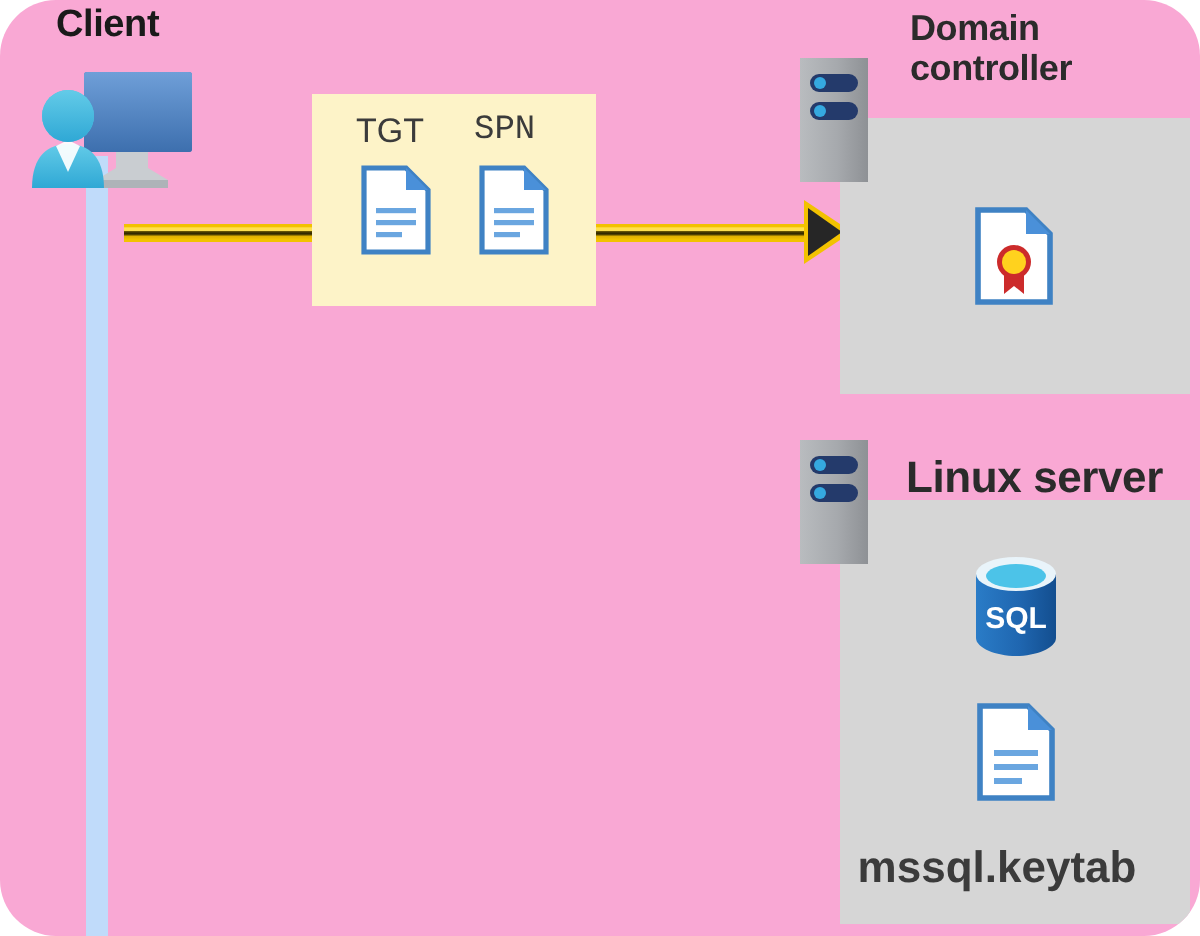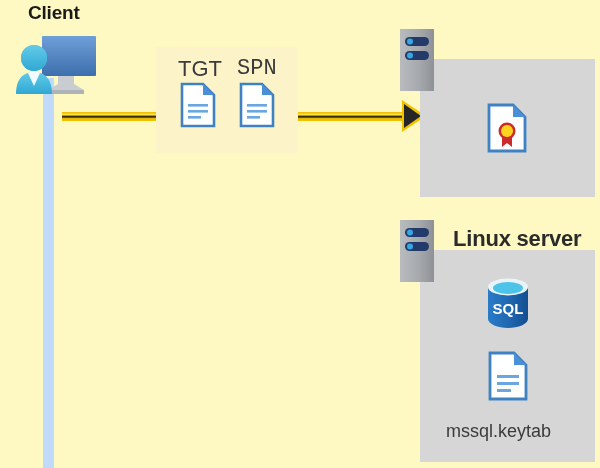--- a/index.html
+++ b/index.html
@@ -4,23 +4,24 @@
 <style>
   html, body {
     margin: 0;
     padding: 0;
     background: #ffffff;
   }
   #canvas {
     position: relative;
     width: 600px;
     height: 468px;
-    background: #fef9c3;
+    background: #f9a8d4;
     font-family: "Liberation Sans", sans-serif;
     overflow: hidden;
+    border-radius: 28px;
   }
 
   
   .abs { position: absolute; }
 
   
   .node-title {
     position: absolute;
     font-weight: bold;
     color: #2b2b2b;
@@ -58,21 +59,21 @@
   }
 
   
   #token-box {
     left: 156px; top: 47px;
     width: 142px; height: 106px;
     background: #fdf3c8;
   }
   .token-label {
     position: absolute;
-    font-size: 22px;
+    font-size: 17px;
     color: #3b3b3b;
     font-family: "Liberation Sans", sans-serif;
   }
   #tgt-label { left: 178px; top: 56px; }
   #spn-label { left: 237px; top: 56px; font-family: Liberation Mono, monospace; }
 
   
   #arrow-line {
     left: 62px; top: 112px;
     width: 348px; height: 9px;
@@ -118,22 +119,23 @@
   .icon-abs { position: absolute; }
   #dc-cert    { left: 487px; top: 103px; width: 40px; height: 50px; }
   #sql-icon   { left: 485px; top: 277px; width: 46px; height: 52px; }
   #keytab-doc { left: 488px; top: 351px; width: 40px; height: 50px; }
 
   #keytab-label {
     position: absolute;
     left: 420px; top: 421px;
     width: 157px;
     text-align: center;
-    font-size: 18px;
+    font-size: 22px;
     color: #3b3b3b;
+    font-weight: bold;
   }
 </style>
 </head>
 <body>
 
 <div id="canvas">
 
   <div class="abs" id="client-lifeline"></div>
 
   <div class="node-title" id="client-title">Client</div>
@@ -188,20 +190,22 @@
     <path d="M23 2 L34 13 H23 Z" fill="#4a90d9"></path>
     <g fill="#6aa6e0">
       <rect x="8" y="22" width="20" height="2.6"></rect>
       <rect x="8" y="28" width="20" height="2.6"></rect>
       <rect x="8" y="34" width="13" height="2.6"></rect>
     </g>
   </svg>
 
   <div class="panel" id="dc-panel"></div>
 
+  <div class="node-title" id="dc-title">Domain
+controller</div>
 
   <svg class="rack" id="dc-rack" viewBox="0 0 34 62">
     <defs>
       <linearGradient id="rack-grad" x1="0" y1="0" x2="1" y2="0">
         <stop offset="0%" stop-color="#b9bcbf"></stop>
         <stop offset="55%" stop-color="#a6a9ad"></stop>
         <stop offset="100%" stop-color="#8e9195"></stop>
       </linearGradient>
     </defs>
     <rect x="0" y="0" width="34" height="62" fill="url(#rack-grad)"></rect>

